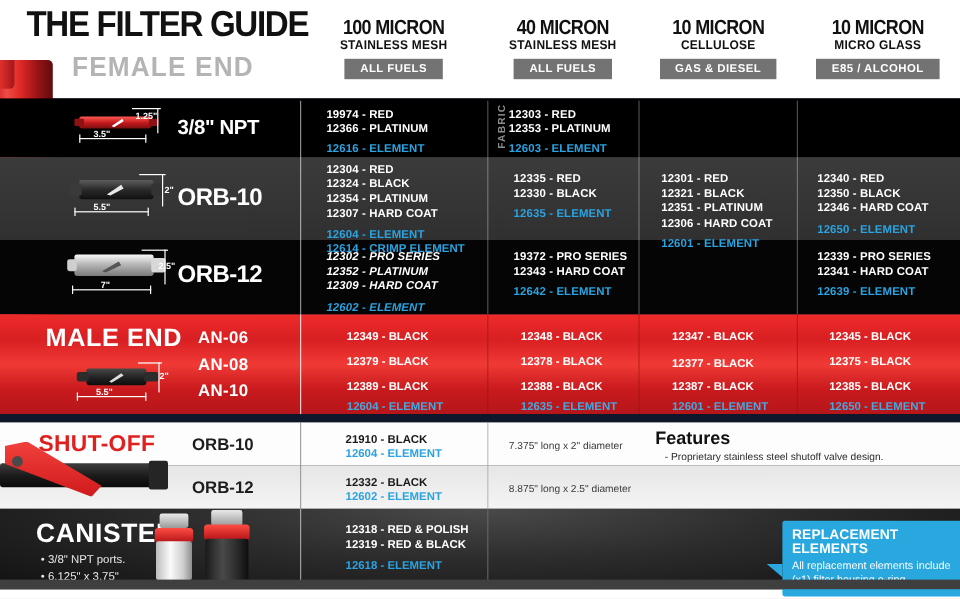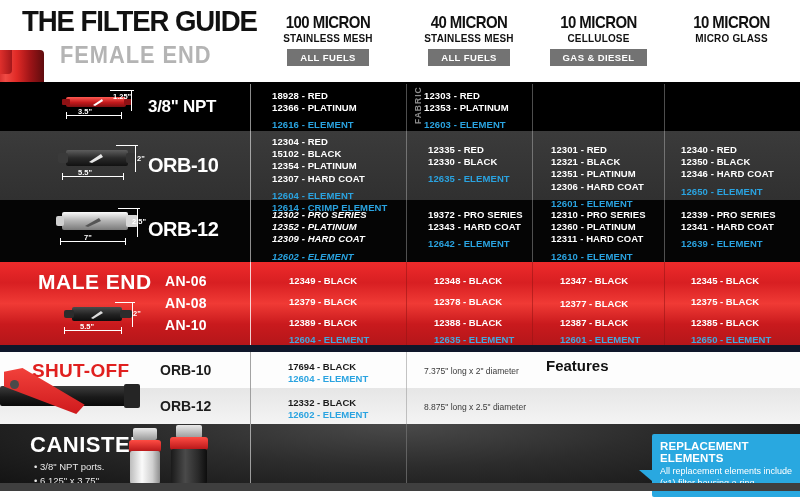--- a/index.html
+++ b/index.html
@@ -106,20 +106,21 @@
       <div class="b">ALL FUELS</div>
     </div>
     <div class="colhdr" style="left:533px;width:131px;">
       <div class="m">10 MICRON</div>
       <div class="s">CELLULOSE</div>
       <div class="b">GAS &amp; DIESEL</div>
     </div>
     <div class="colhdr" style="left:665px;width:133px;">
       <div class="m">10 MICRON</div>
       <div class="s">MICRO GLASS</div>
+      <div class="b">E85 / ALCOHOL</div>
     </div>
   </div>
 
   <div class="leftimg">
     <div class="bigcan">
       <div class="cap"></div>
       <svg class="logo" viewBox="0 0 26 34">
         <path d="M4 26 L20 4 L22 10 L8 28 Z" fill="#f2f2f2"></path>
         <path d="M2 30 L14 28 L12 32 Z" fill="#f2f2f2"></path>
       </svg>
@@ -180,33 +181,32 @@
     <div class="bar" style="left:60px;top:41px;width:66px;height:1px;"></div>
     <div class="bar" style="left:60px;top:38px;width:1px;height:7px;"></div>
     <div class="bar" style="left:125px;top:38px;width:1px;height:7px;"></div>
     <div class="bar" style="left:118px;top:8px;width:22px;height:1px;"></div>
     <div class="bar" style="left:137px;top:8px;width:1px;height:29px;"></div>
     <div class="dimtxt" style="left:132px;top:17px;">2.5"</div>
     <div class="dimtxt" style="left:84px;top:33px;">7"</div>
     <div class="label" style="left:148px;top:18px;font-size:20px;letter-spacing:-.5px;">ORB-12</div>
   </div>
 
-  <div class="cell" style="left:272px;top:90px;"><span>18928 - RED</span><br><span>12366 - PLATINUM</span><br><span class="sp"></span><span class="el">12616 - ELEMENT</span><br></div>
+  <div class="cell" style="left:272px;top:90px;"><span>19974 - RED</span><br><span>12366 - PLATINUM</span><br><span class="sp"></span><span class="el">12616 - ELEMENT</span><br></div>
   <div class="cell" style="left:424px;top:90px;"><span>12303 - RED</span><br><span>12353 - PLATINUM</span><br><span class="sp"></span><span class="el">12603 - ELEMENT</span><br></div>
   <div class="cell" style="left:551px;top:90px;"></div>
   <div class="cell" style="left:681px;top:90px;"></div>
 
-  <div class="cell" style="left:272px;top:136px;"><span>12304 - RED</span><br><span>15102 - BLACK</span><br><span>12354 - PLATINUM</span><br><span>12307 - HARD COAT</span><br><span class="sp"></span><span class="el">12604 - ELEMENT</span><br><span class="el">12614 - CRIMP ELEMENT</span><br></div>
+  <div class="cell" style="left:272px;top:136px;"><span>12304 - RED</span><br><span>12324 - BLACK</span><br><span>12354 - PLATINUM</span><br><span>12307 - HARD COAT</span><br><span class="sp"></span><span class="el">12604 - ELEMENT</span><br><span class="el">12614 - CRIMP ELEMENT</span><br></div>
   <div class="cell" style="left:428px;top:144px;"><span>12335 - RED</span><br><span>12330 - BLACK</span><br><span class="sp"></span><span class="el">12635 - ELEMENT</span><br></div>
   <div class="cell" style="left:551px;top:144px;"><span>12301 - RED</span><br><span>12321 - BLACK</span><br><span>12351 - PLATINUM</span><br><span>12306 - HARD COAT</span><br><span class="sp"></span><span class="el">12601 - ELEMENT</span><br></div>
   <div class="cell" style="left:681px;top:144px;"><span>12340 - RED</span><br><span>12350 - BLACK</span><br><span>12346 - HARD COAT</span><br><span class="sp"></span><span class="el">12650 - ELEMENT</span><br></div>
 
   <div class="cell" style="left:272px;top:209px;font-style:italic;"><span>12302 - PRO SERIES</span><br><span>12352 - PLATINUM</span><br><span>12309 - HARD COAT</span><br><span class="sp"></span><span class="el">12602 - ELEMENT</span><br></div>
   <div class="cell" style="left:428px;top:209px;"><span>19372 - PRO SERIES</span><br><span>12343 - HARD COAT</span><br><span class="sp"></span><span class="el">12642 - ELEMENT</span><br></div>
-  <div class="cell" style="left:551px;top:209px;"><span>12310 - PRO SERIES</span><br><span>12360 - PLATINUM</span><br><span>12311 - HARD COAT</span><br><span class="sp"></span><span class="el">12610 - ELEMENT</span><br></div>
   <div class="cell" style="left:681px;top:209px;"><span>12339 - PRO SERIES</span><br><span>12341 - HARD COAT</span><br><span class="sp"></span><span class="el">12639 - ELEMENT</span><br></div>
 
   <div class="vdiv" style="left:250px;top:84px;height:178px;"></div>
   <div class="vdiv" style="left:406px;top:84px;height:178px;background:rgba(255,255,255,.3);"></div>
   <div class="vdiv" style="left:532px;top:84px;height:178px;background:rgba(255,255,255,.3);"></div>
   <div class="vdiv" style="left:664px;top:84px;height:178px;background:rgba(255,255,255,.3);"></div>
 
   <div class="male" style="top:262px;height:83px;">
     <div class="mtitle" style="left:38px;top:8px;">MALE END</div>
     <div class="thumb" style="left:62px;top:42px;width:74px;height:20px;">
@@ -253,27 +253,27 @@
     <div class="mcell el" style="left:289px;top:72px;">12604 - ELEMENT</div>
     <div class="mcell el" style="left:434px;top:72px;">12635 - ELEMENT</div>
     <div class="mcell el" style="left:560px;top:72px;">12601 - ELEMENT</div>
     <div class="mcell el" style="left:691px;top:72px;">12650 - ELEMENT</div>
   </div>
 
   <div class="shutA" style="top:352px;height:36px;">
     <div class="sotitle" style="left:32px;top:8px;">SHUT-OFF</div>
     <div class="solabel" style="left:160px;top:10px;">ORB-10</div>
     <div class="socell" style="left:288px;top:9px;">
-      <span>17694 - BLACK</span><br>
+      <span>21910 - BLACK</span><br>
       <span class="el">12604 - ELEMENT</span>
     </div>
     <div class="sodim" style="left:424px;top:14px;">7.375" long x 2" diameter</div>
     <div class="feat" style="left:546px;top:8px;">
       <b>Features</b><br>
-      <br>
+      <span style="margin-left:8px;">- Proprietary stainless steel shutoff valve design.</span><br>
       <span style="margin-left:8px;">- 10 micron stainless steel filter element.</span><br>
       <span style="margin-left:8px;">- Please see the following page for more information</span>
     </div>
   </div>
 
   <div class="shutB" style="top:388px;height:36px;">
     <div class="solabel" style="left:160px;top:10px;">ORB-12</div>
     <div class="socell" style="left:288px;top:9px;">
       <span>12332 - BLACK</span><br>
       <span class="el">12602 - ELEMENT</span>
@@ -307,20 +307,26 @@
     </div>
     <div style="position:absolute;left:168px;top:1px;width:42px;height:62px;">
       <div style="position:absolute;left:8px;top:0px;width:26px;height:13px;border-radius:2px;background:linear-gradient(180deg,#e9e9e9,#9a9a9a);"></div>
       <div style="position:absolute;left:2px;top:12px;width:38px;height:13px;border-radius:3px;background:linear-gradient(180deg,#ff4d44,#b51417);"></div>
       <div style="position:absolute;left:3px;top:24px;width:36px;height:36px;border-radius:2px 2px 4px 4px;background:linear-gradient(90deg,#1a1a1a,#4a4a4a 40%,#2a2a2a 75%,#0d0d0d);"></div>
     </div>
 
     <div class="vdiv" style="left:250px;top:0;height:67px;background:rgba(255,255,255,.55);"></div>
     <div class="vdiv" style="left:406px;top:0;height:67px;background:rgba(110,110,110,.8);"></div>
 
+    <div class="ccell" style="left:288px;top:12px;">
+      <span>12318 - RED &amp; POLISH</span><br>
+      <span>12319 - RED &amp; BLACK</span><br>
+      <span style="display:block;height:5px;"></span>
+      <span class="el">12618 - ELEMENT</span>
+    </div>
 
 
     <div class="repl" style="left:652px;top:10px;width:146px;padding:6px 8px 8px 8px;">
       <div class="rt">REPLACEMENT ELEMENTS</div>
       <div class="rb">All replacement elements include (x1) filter housing o-ring</div>
     </div>
     <div class="replTail" style="left:639px;top:46px;"></div>
   </div>
 
   <div class="footer"></div>

